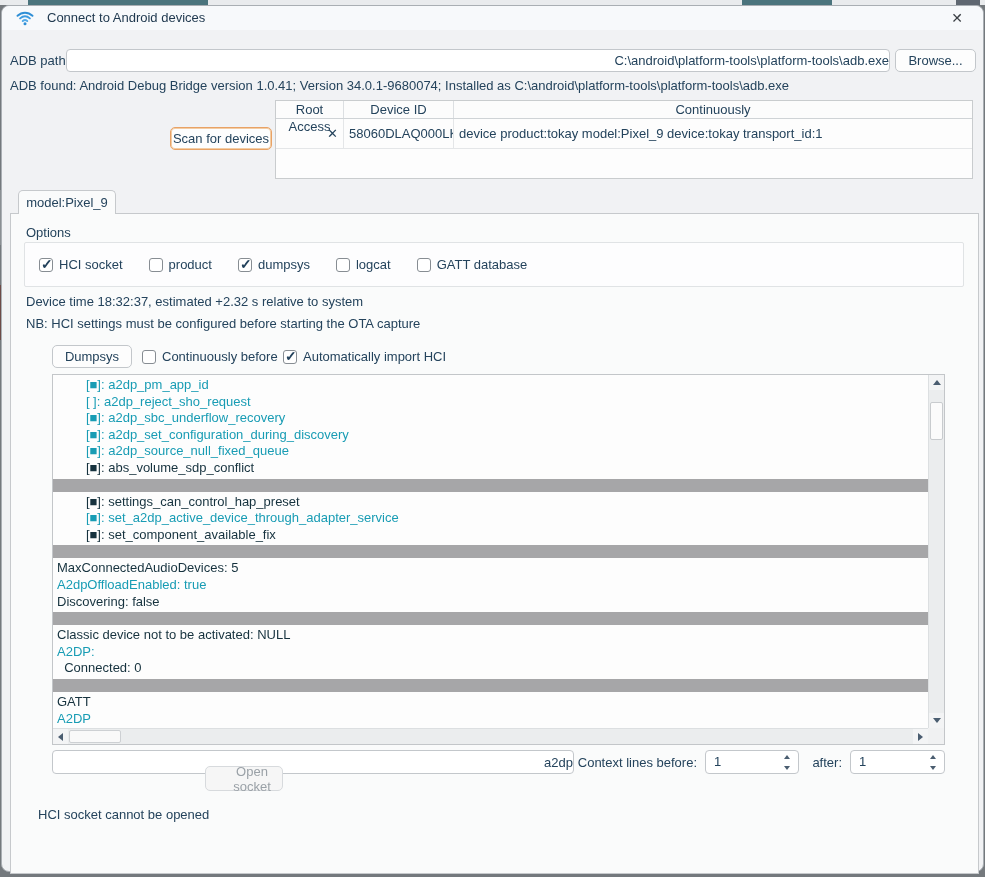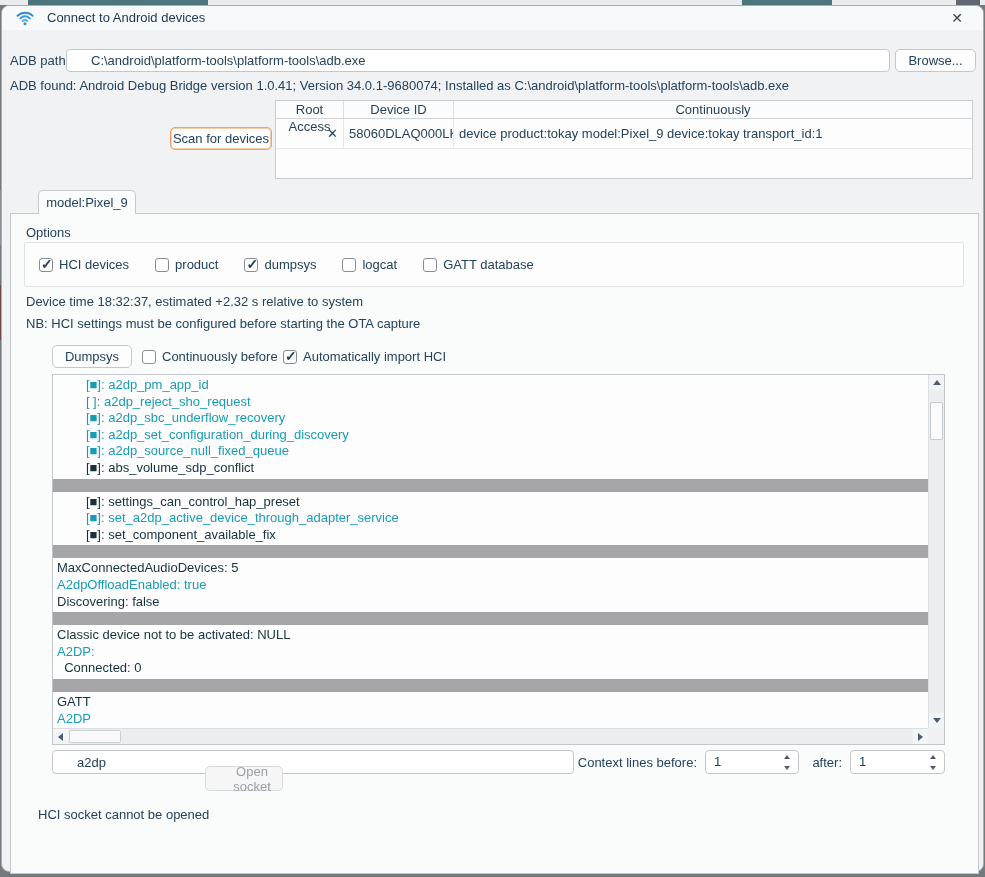--- a/index.html
+++ b/index.html
@@ -16,21 +16,21 @@
   #titlebar { position:absolute; left:0; top:0; right:0; height:24px; background:#f7f9fb;
               border-radius:8px 8px 0 0; }
   #title-icon { position:absolute; left:14px; top:3px; width:18px; height:18px; }
   #window-title { position:absolute; left:45px; top:4px; font-size:13px; color:#213a50; }
   #close-button { position:absolute; right:15px; top:2px; width:22px; height:20px; text-align:center;
                   font-size:14px; color:#3a3f44; cursor:default; line-height:20px; }
   .label13 { font-size:13px; color:#24435c; }
 
   
   .lineedit { position:absolute; background:#fff; border:1px solid #c3c7cb; border-radius:4px;
-              font-family:"Liberation Sans", sans-serif; font-size:13px; color:#24435c; padding:0 24px; outline:none; }
+              font-family:"Liberation Sans", sans-serif; font-size:13px; color:#24435c; padding:0 0; outline:none;text-align:right; }
   .btn { position:absolute; background:#fdfdfd; border:1px solid #c3c7cb; border-radius:5px;
          font-size:13px; color:#24435c; text-align:center; }
   .btn-inner { display:flex; align-items:center; justify-content:center; height:100%; }
   .btn.focused { border:1px solid #e8a266; box-shadow:0 0 0 1px #f3cda4 inset; }
   .btn.disabled { color:#9aa1a7; background:#f6f6f6; border-color:#d7dadd; }
 
   
   #adb-path-label { position:absolute; left:8px; top:47px; }
   #adb-path-input { left:64px; top:43px; width:824px; height:23px; }
   #browse-button  { left:893px; top:43px; width:81px; height:23px; }
@@ -46,21 +46,21 @@
   .trow { display:flex; height:30px; border-bottom:1px solid #e4e6e8; }
   .tcell { line-height:29px; border-right:1px solid #e4e6e8; padding:0 5px; white-space:nowrap; overflow:hidden; }
   .tcell:last-child { border-right:none; }
   .tcell.c1 { text-align:right; }
 
   #scan-button { left:168px; top:121px; width:102px; height:23px; }
 
   
   #tab-pixel9 { position:absolute; left:16px; top:184px; width:98px; height:24px; background:#fafbfb;
                 border:1px solid #c6c9cc; border-bottom:none; border-radius:5px 5px 0 0; z-index:2;
-                font-size:13px; color:#24435c; text-align:center; line-height:23px;margin-left:20px; }
+                font-size:13px; color:#24435c; text-align:center; line-height:23px; }
   #tab-panel { position:absolute; left:8px; top:207px; width:969px; height:661px;
                background:#fafbfb; border:1px solid #c6c9cc; }
 
   #options-label { position:absolute; left:24px; top:219px; }
   #options-box { position:absolute; left:22px; top:236px; width:940px; height:45px;
                  background:#fdfdfe; border:1px solid #e0e3e5; border-radius:2px; }
   #options-checkbox-row { display:flex; align-items:center; height:100%; padding-left:14px; gap:26px; }
   .cb-item { display:flex; align-items:center; gap:6px; font-size:13px; color:#24435c; }
   .cb { position:relative; width:14px; height:14px; background:#fff; border:1px solid #878d93; border-radius:3px; flex:0 0 auto; }
   .cb.checked::after { content:"\2713"; position:absolute; left:1px; top:-3px; font-size:14px; font-weight:bold; color:#23425c; }
@@ -177,21 +177,21 @@
     </div>
 
     <div id="tab-pixel9">model:Pixel_9</div>
     <div id="tab-panel"></div>
 
     <span id="options-label" class="label13">Options</span>
     <div id="options-box">
       <div id="options-checkbox-row">
           <div class="cb-item">
             <span class="cb checked"></span>
-            <span>HCI devices</span>
+            <span>HCI socket</span>
           </div>
           <div class="cb-item">
             <span class="cb"></span>
             <span>product</span>
           </div>
           <div class="cb-item">
             <span class="cb checked"></span>
             <span>dumpsys</span>
           </div>
           <div class="cb-item">

